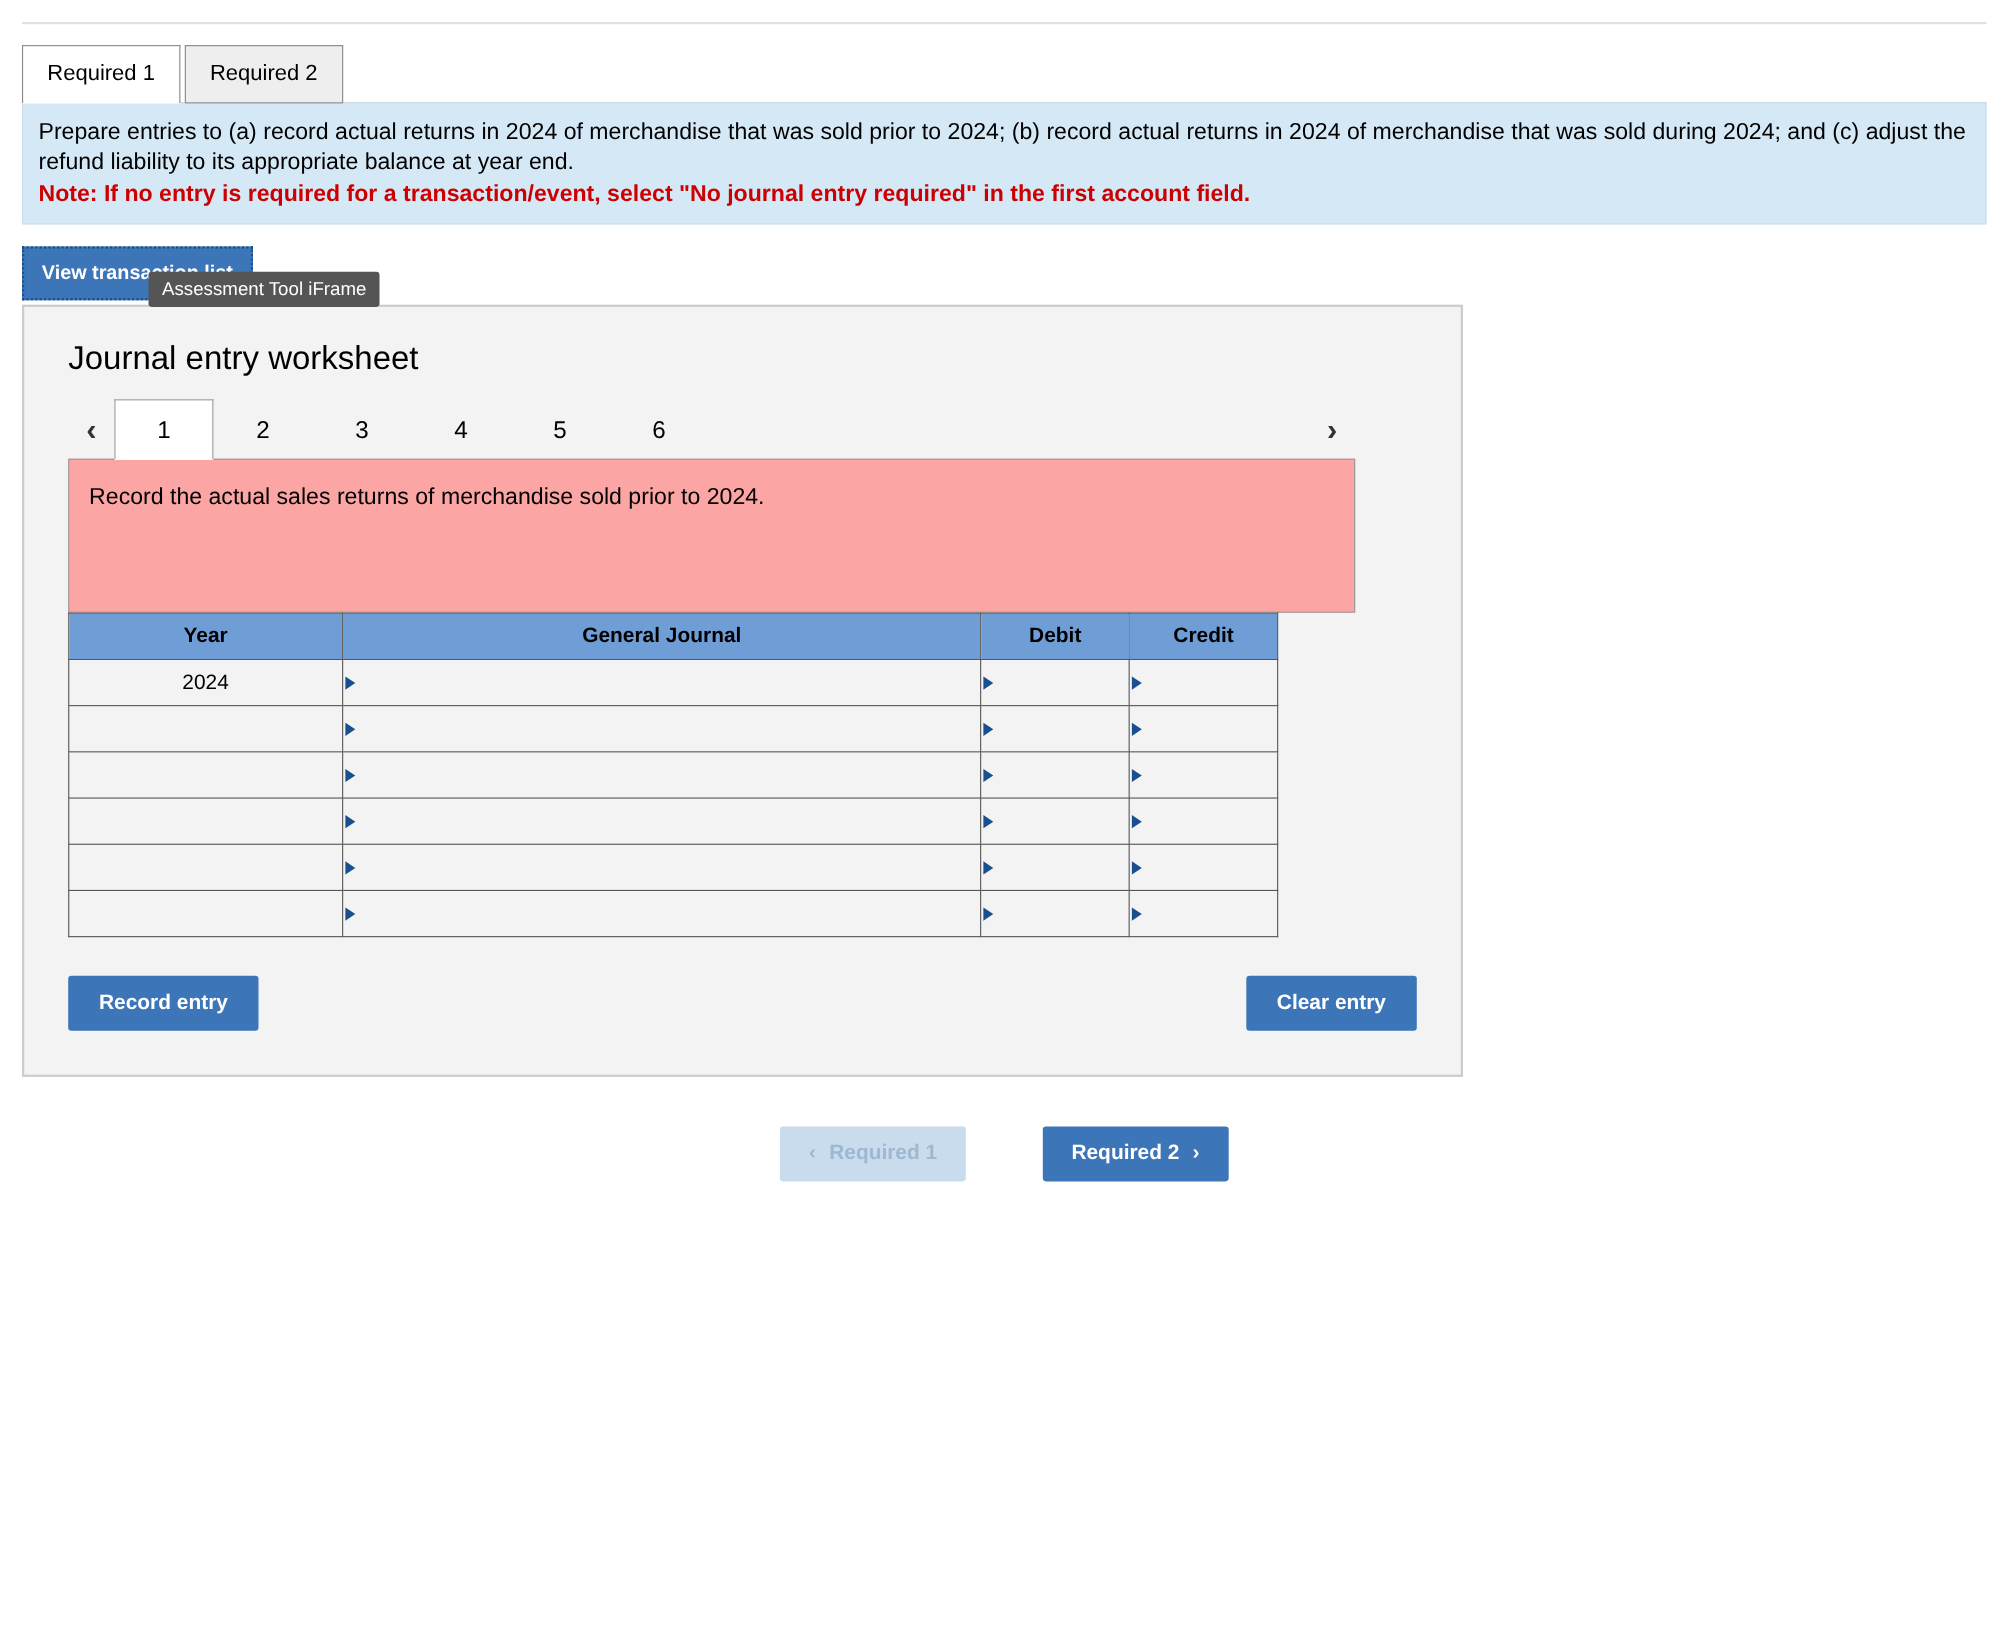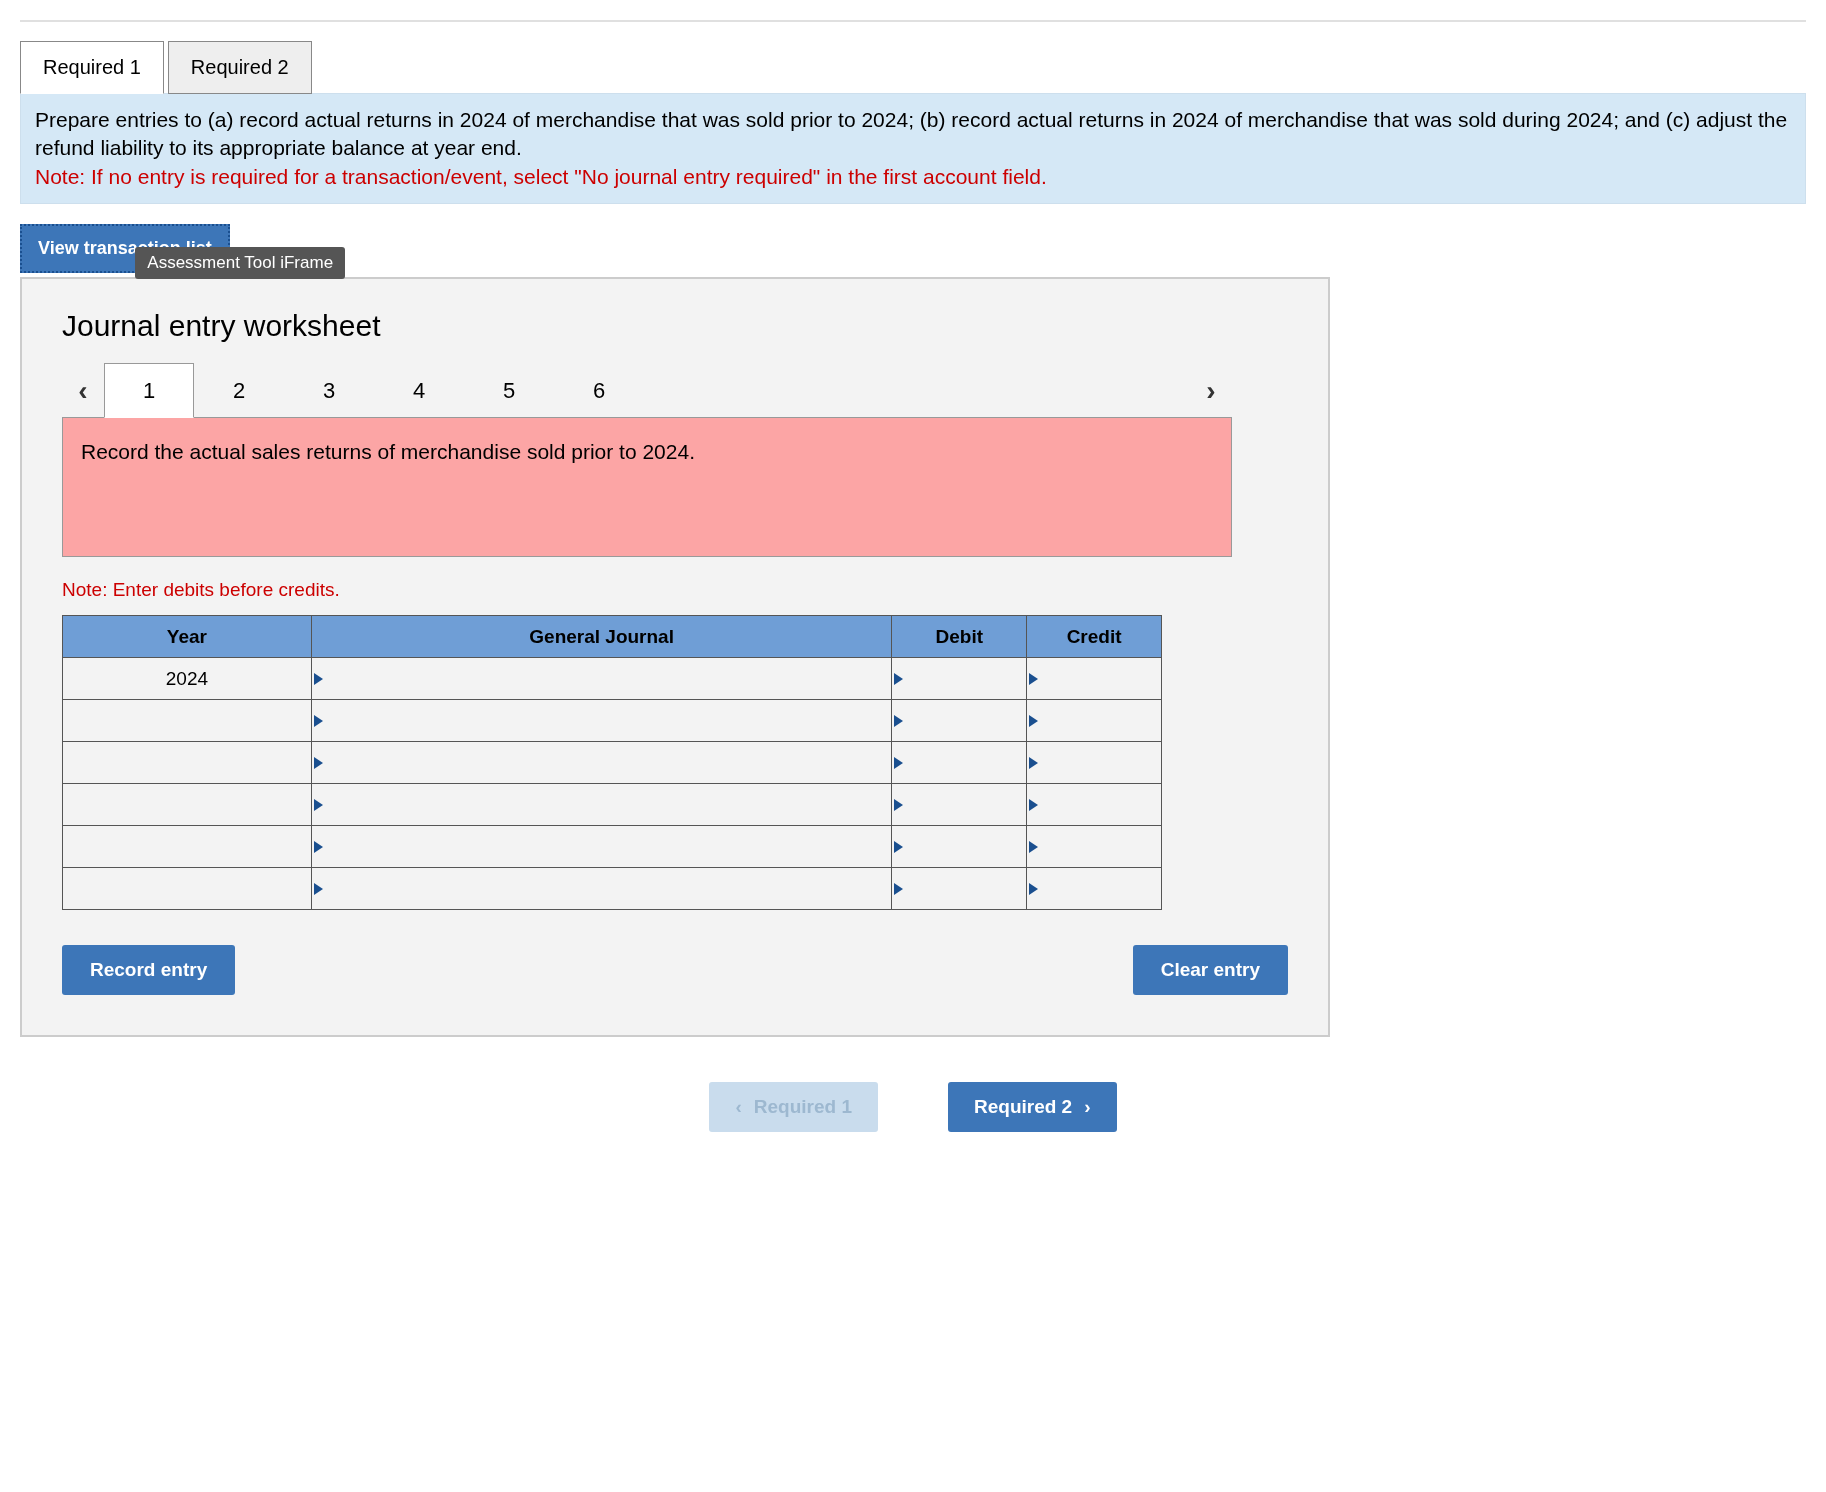--- a/index.html
+++ b/index.html
@@ -33,20 +33,21 @@
   .instructions {
     background: #d5e8f6;
     border: 1px solid #cddfed;
     padding: 12px 14px;
     font-size: 21px;
     line-height: 1.35;
     margin-top: -1px;
   }
   .instructions .note-red {
     color: #cc0000;
+    font-weight: bold;
   }
   .vtl-row { margin: 20px 0 6px 0; }
   .view-trans-btn {
     background: #3d76b8;
     color: #fff;
     border: 2px dotted #1a4f8f;
     padding: 12px 16px;
     font-weight: bold;
     font-size: 18px;
     cursor: pointer;
@@ -223,21 +224,20 @@
     <div class="step-tab">2</div>
     <div class="step-tab">3</div>
     <div class="step-tab">4</div>
     <div class="step-tab">5</div>
     <div class="step-tab">6</div>
     <div class="arrow-btn arrow-right">›</div>
   </div>
 
   <div class="prompt-box">Record the actual sales returns of merchandise sold prior to 2024.</div>
 
-  <div class="note2">Note: Enter debits before credits.</div>
 
   <table class="journal">
     <tbody>
         <tr>
       <th class="col-year">Year</th>
       <th class="col-gj">General Journal</th>
       <th class="col-debit">Debit</th>
       <th class="col-credit">Credit</th>
     </tr>
     <tr>

